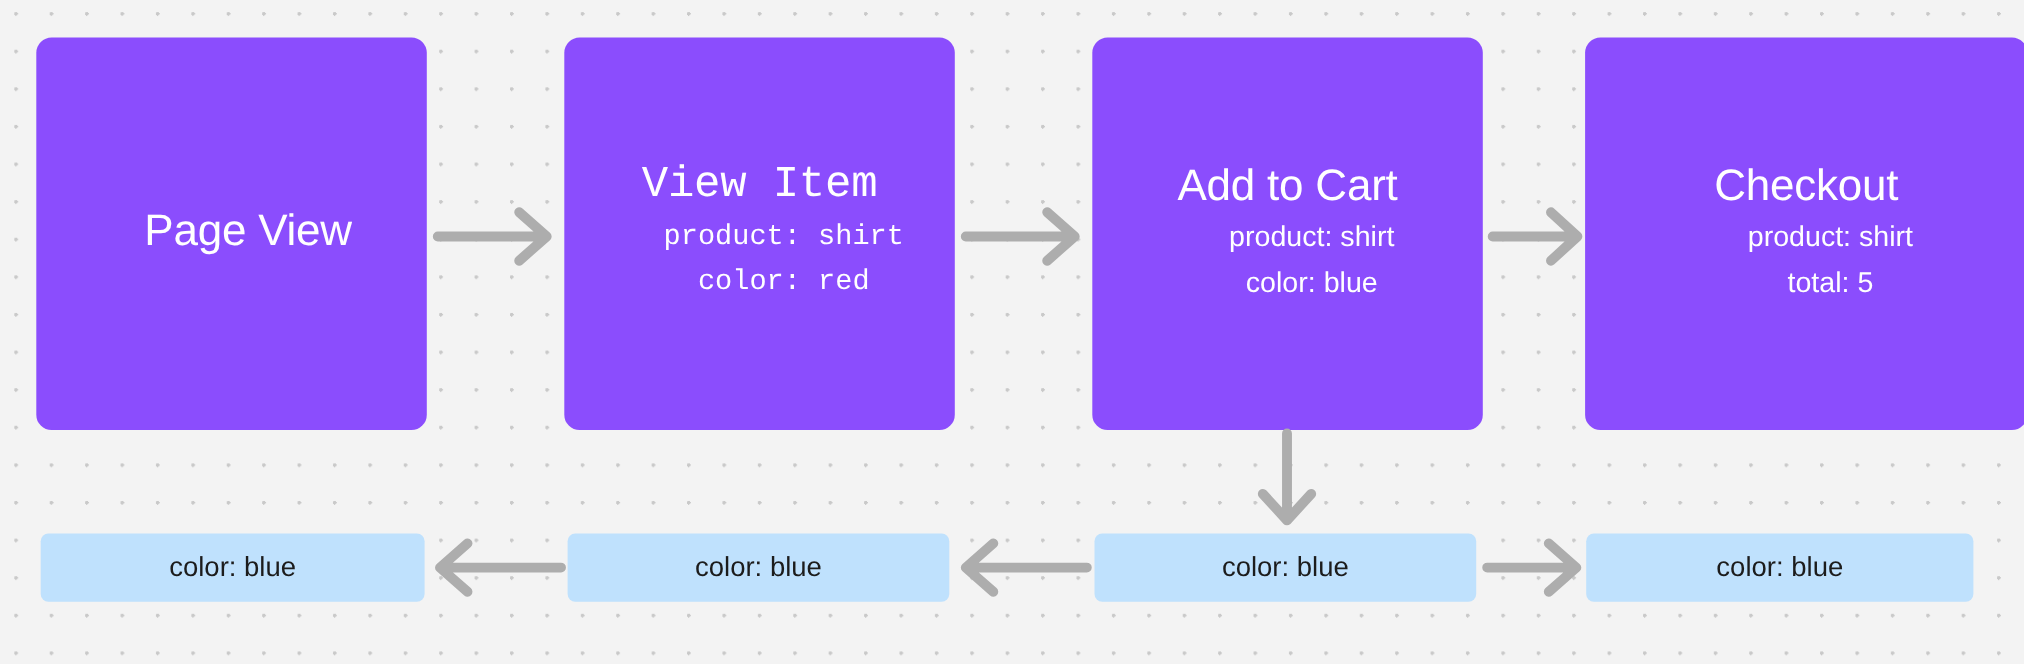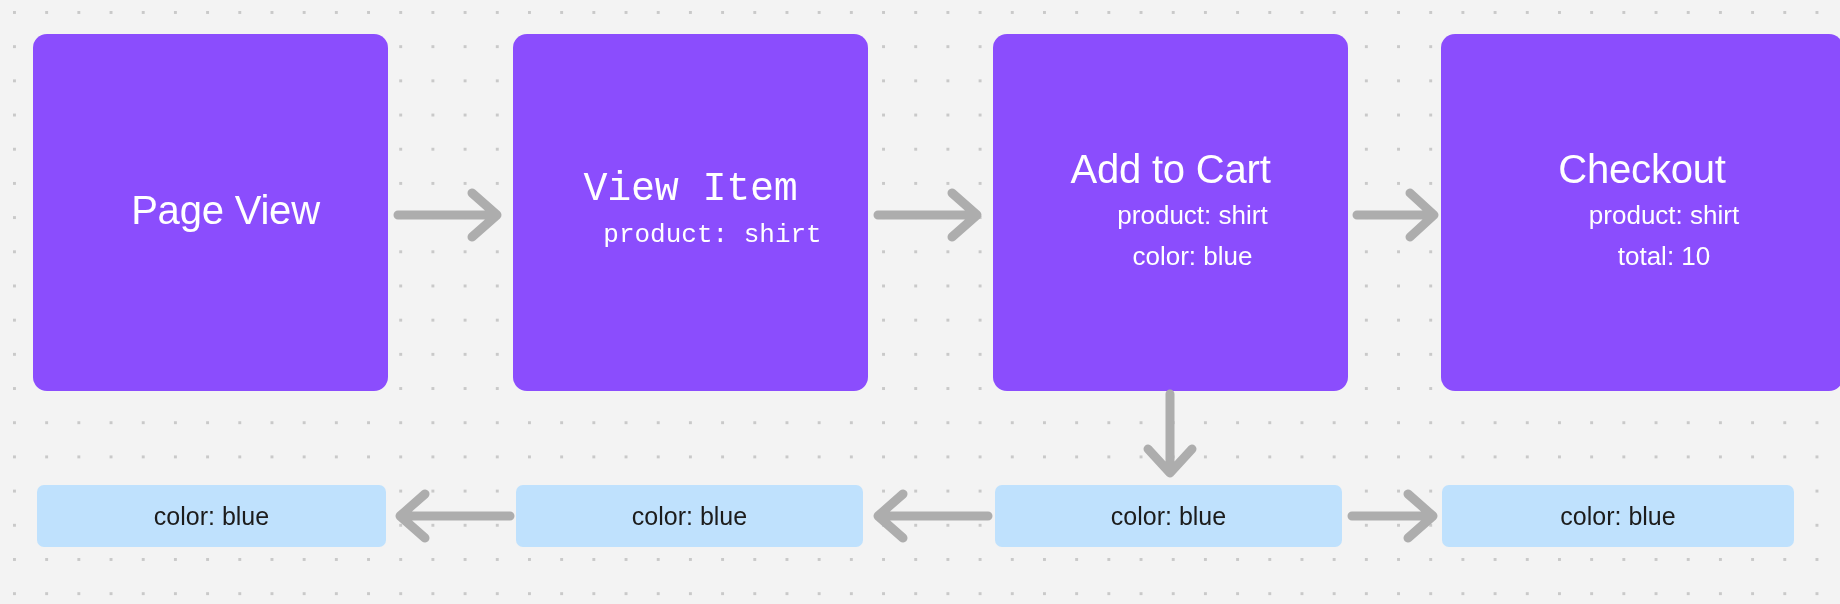--- a/index.html
+++ b/index.html
@@ -102,36 +102,37 @@
 
   <div class="event-node" style="left:33px;padding-left:40px;">
     <div class="event-title">Page View</div>
     <div class="event-props"></div>
   </div>
 
   <div class="event-node" style="left:513px;font-family:Liberation Mono, monospace;">
     <div class="event-title">View Item</div>
     <div class="event-props">
       <div class="event-prop">product: shirt</div>
+      <div class="event-prop">color: red</div>
     </div>
   </div>
 
   <div class="event-node" style="left:993px;">
     <div class="event-title">Add to Cart</div>
     <div class="event-props">
       <div class="event-prop">product: shirt</div>
       <div class="event-prop">color: blue</div>
     </div>
   </div>
 
   <div class="event-node" style="left:1441px; width:402px;">
     <div class="event-title">Checkout</div>
     <div class="event-props">
       <div class="event-prop">product: shirt</div>
-      <div class="event-prop">total: 10</div>
+      <div class="event-prop">total: 5</div>
     </div>
   </div>
 
   <div class="prop-node" style="left:37px; width:349px;">
     <span class="prop-label">color: blue</span>
   </div>
 
   <div class="prop-node" style="left:516px; width:347px;">
     <span class="prop-label">color: blue</span>
   </div>

